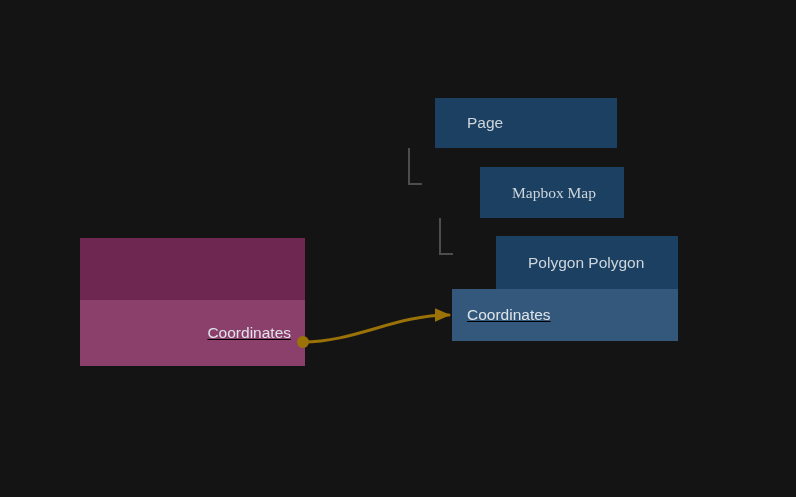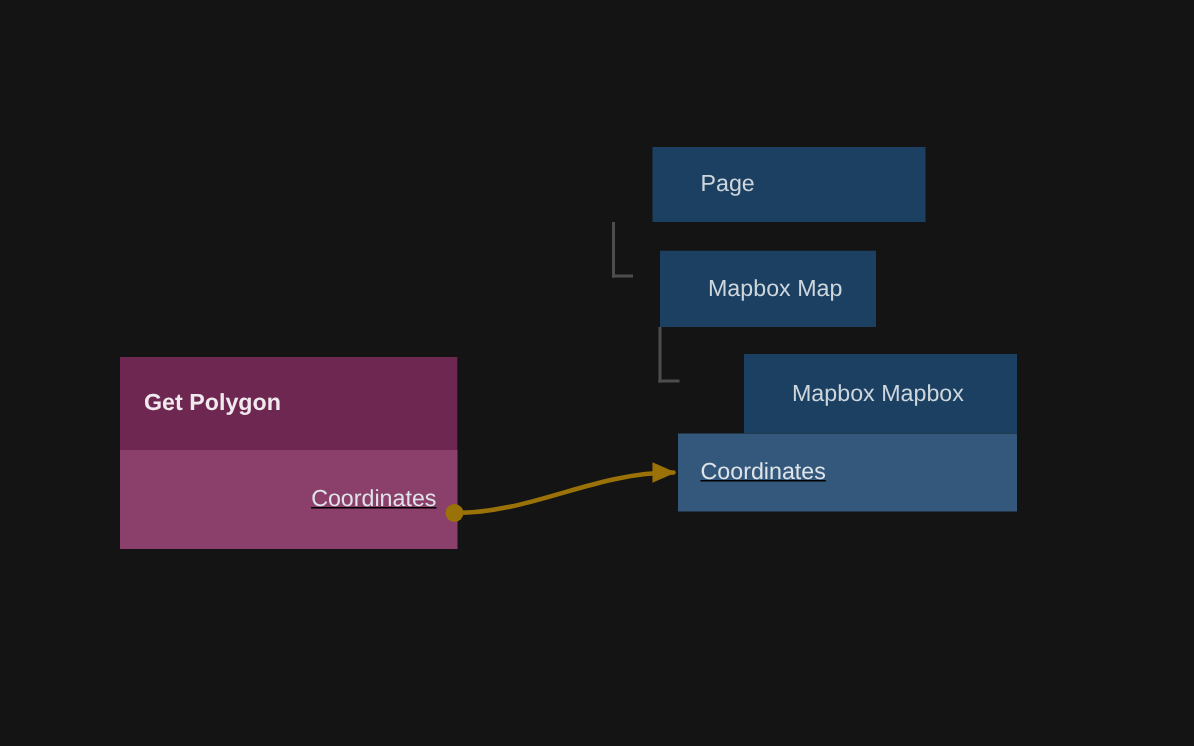--- a/index.html
+++ b/index.html
@@ -135,39 +135,38 @@
 
   <div class="elbow" style="left:408px; top:148px; width:14px; height:37px;"></div>
   <div class="elbow" style="left:439px; top:218px; width:14px; height:37px;"></div>
 
   <div class="node tree-node" style="left:391px; top:98px; width:226px; height:50px;">
     <div class="node-header">
       <div class="node-title">Page</div>
     </div>
   </div>
 
-  <div class="node tree-node" style="left:396px; top:167px; width:188px; height:51px;">
+  <div class="node tree-node" style="left:436px; top:167px; width:188px; height:51px;font-family:Liberation Serif, serif;">
     <div class="node-header">
       <div class="node-title">Mapbox Map</div>
     </div>
   </div>
 
   <div class="node tree-node" style="left:452px; top:236px; width:226px; height:53px;">
     <div class="node-header">
-      <div class="node-title">Mapbox Mapbox</div>
+      <div class="node-title">Polygon Polygon</div>
     </div>
   </div>
 
   <div class="port-row blue" style="left:452px; top:289px; width:226px; height:52px;">
     <span class="port-label">Coordinates</span>
   </div>
 
   <div class="node fn-node" style="left:80px; top:238px; width:225px; height:62px;">
     <div class="node-header">
-      <div class="node-title">Get Polygon</div>
     </div>
   </div>
 
   <div class="port-row purple" style="left:80px; top:300px; width:225px; height:66px;">
     <span class="port-label">Coordinates</span>
   </div>
 
   <div class="port-dot" style="left:297px; top:336px; width:12px; height:12px;"></div>
 
 </div>

